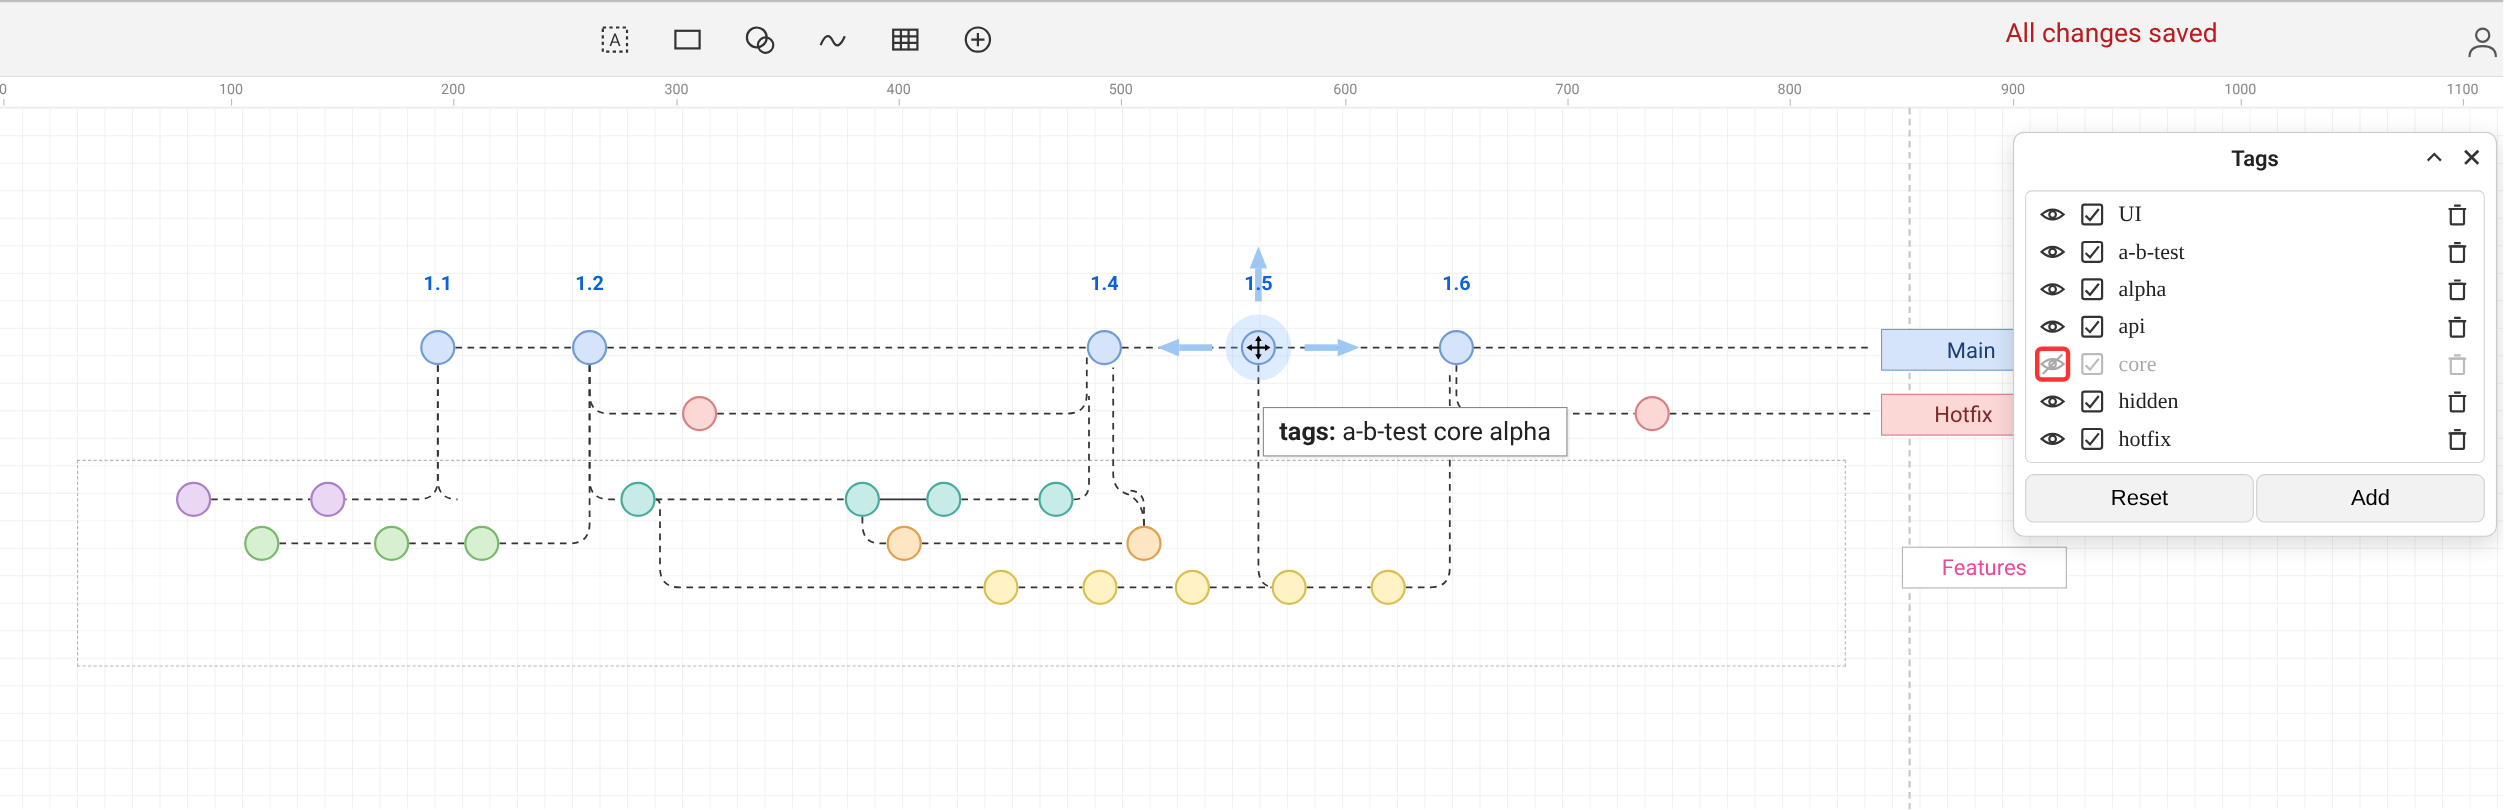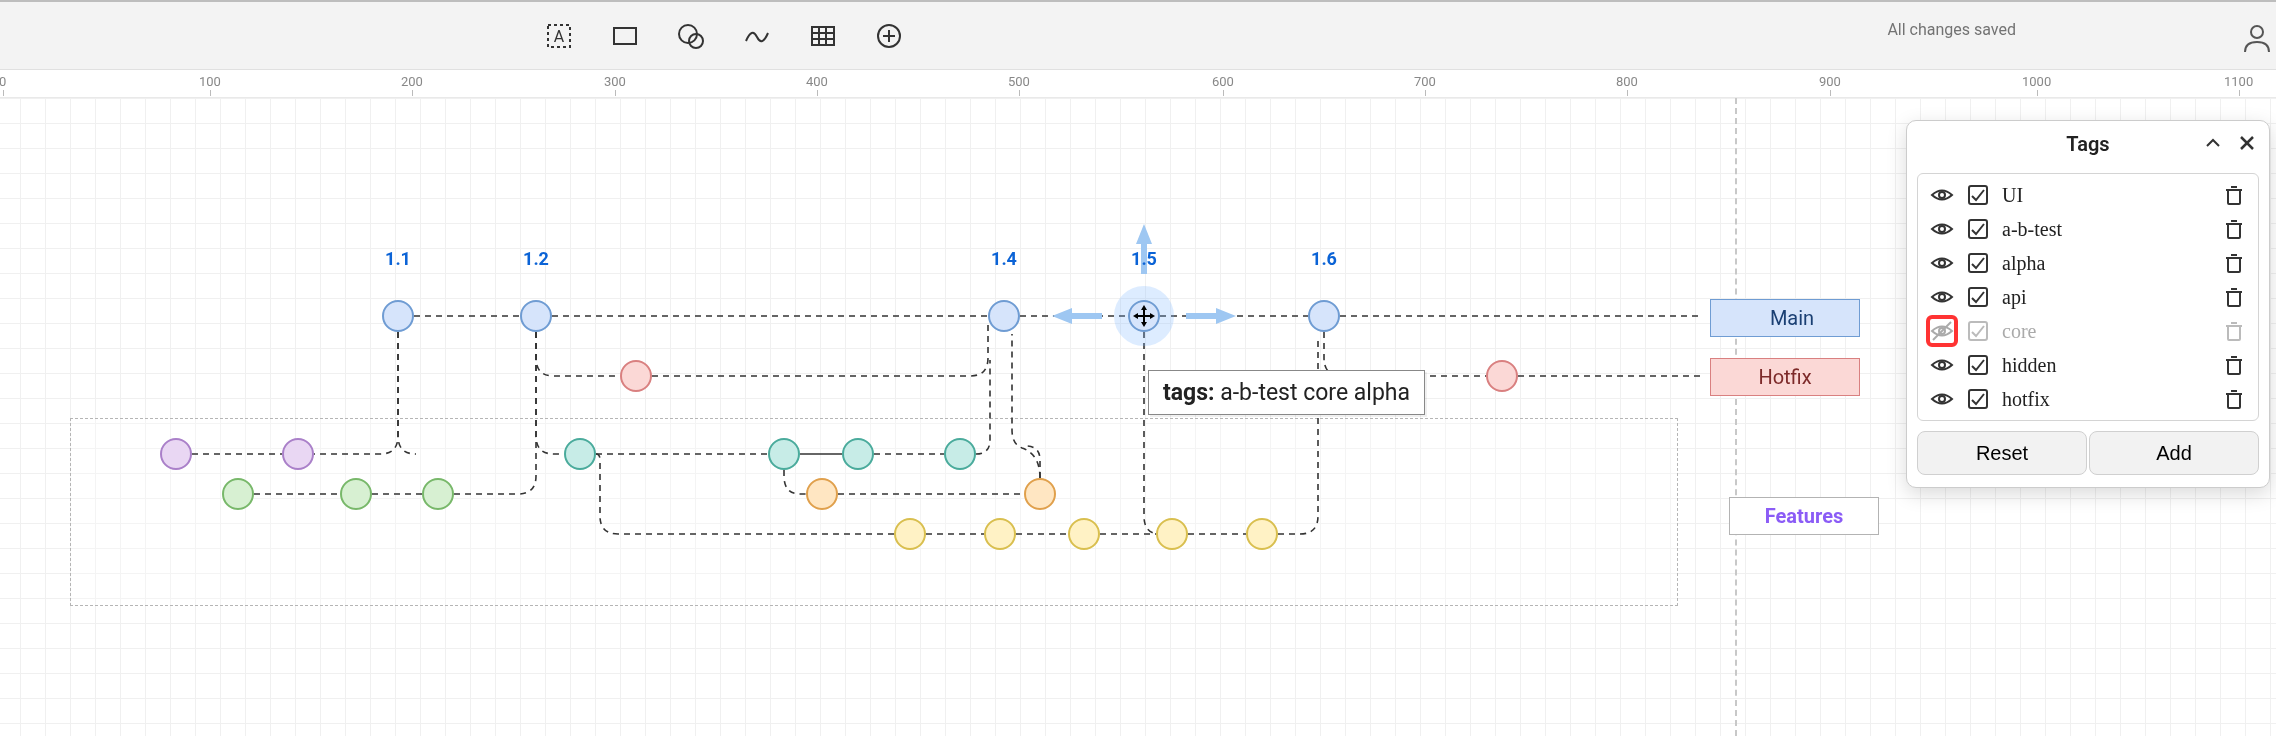--- a/index.html
+++ b/index.html
@@ -35,22 +35,22 @@
     display: flex; align-items: center; justify-content: center;
     cursor: pointer;
   }
   .tool-btn svg { stroke: #333; fill: none; stroke-width: 2; }
   .status {
     position: absolute;
     right: 260px;
     top: 0; bottom: 12px;
     display: flex;
     align-items: center;
-    color: #737373;
-    font-size: 16px;
+    color: #b91c1c;
+    font-size: 24px;
   }
   .user-icon {
     position: absolute;
     right: 4px;
     top: 20px;
     width: 30px; height: 30px;
     color: #555;
   }
   
   .ruler {
@@ -151,27 +151,27 @@
   .box-label {
     position: absolute;
     padding: 6px 26px;
     border: 1px solid;
     font-size: 20px;
     text-align: center;
     min-width: 150px;
   }
   .box-main { background: #d6e4fb; border-color: #6f9cd3; color: #1a3f73; padding-left: 40px; }
   .box-hotfix { background: #fbd8d6; border-color: #d98080; color: #7d2a2a; }
-  .box-features { background: #fff; border-color: #b3b3b3; color: #8b5cf6; font-weight: 700; }
+  .box-features { background: #fff; border-color: #b3b3b3; color: #ec4899; font-weight: 400; }
   
   .panel {
     position: absolute;
     top: 120px;
     right: 6px;
-    width: 364px;
+    width: 440px;
     background: #fff;
     border: 1px solid #ccc;
     border-radius: 10px;
     box-shadow: 0 6px 20px rgba(0,0,0,0.15);
     z-index: 20;
     display: flex;
     flex-direction: column;
   }
   .panel-header {
     display: flex;

